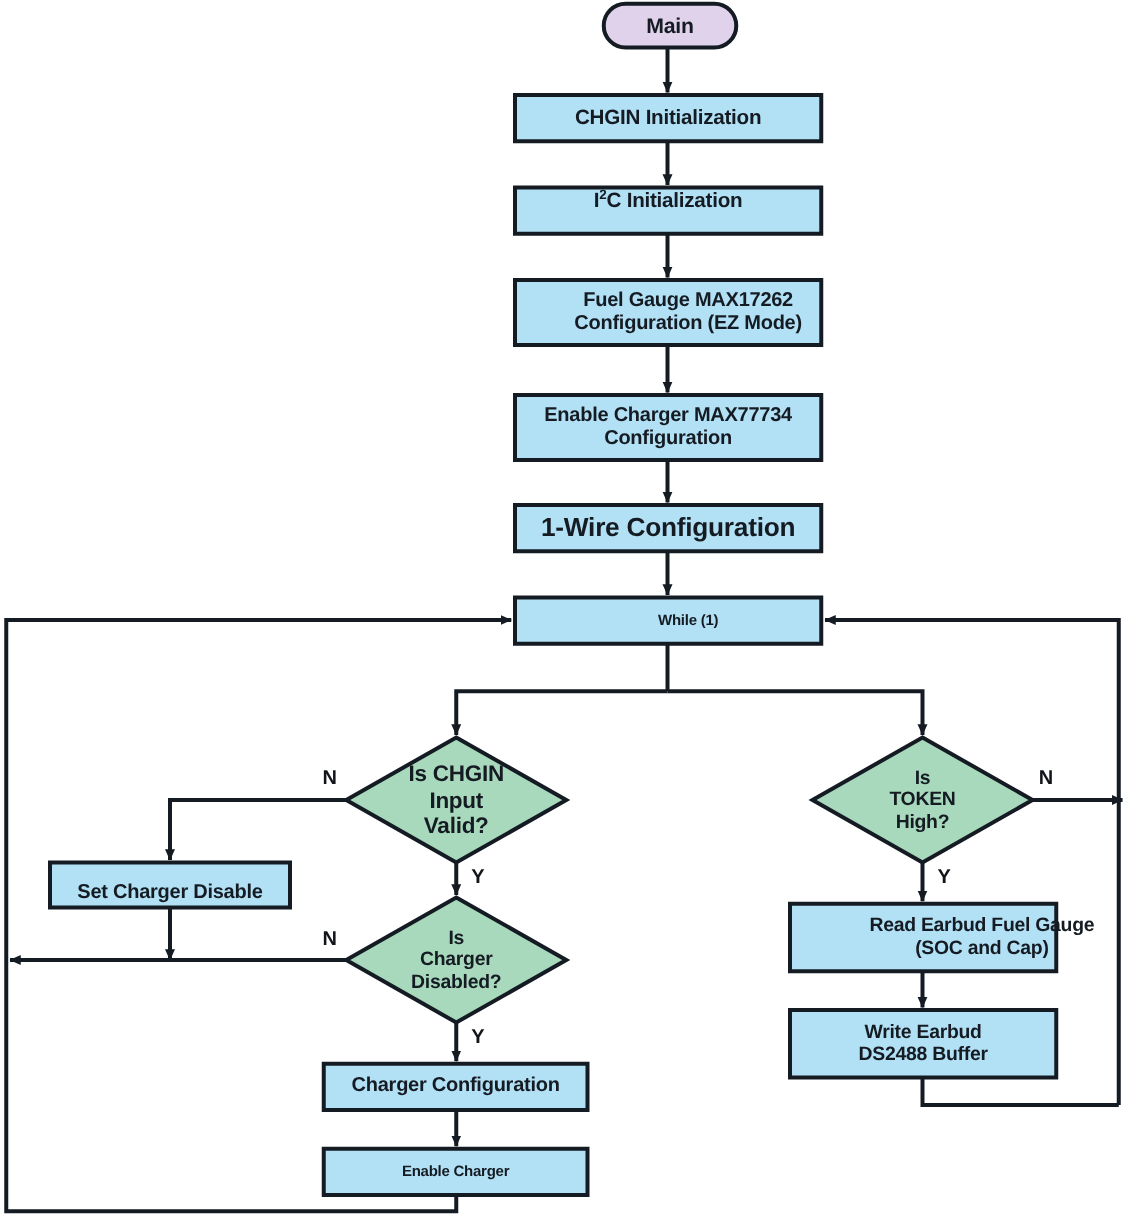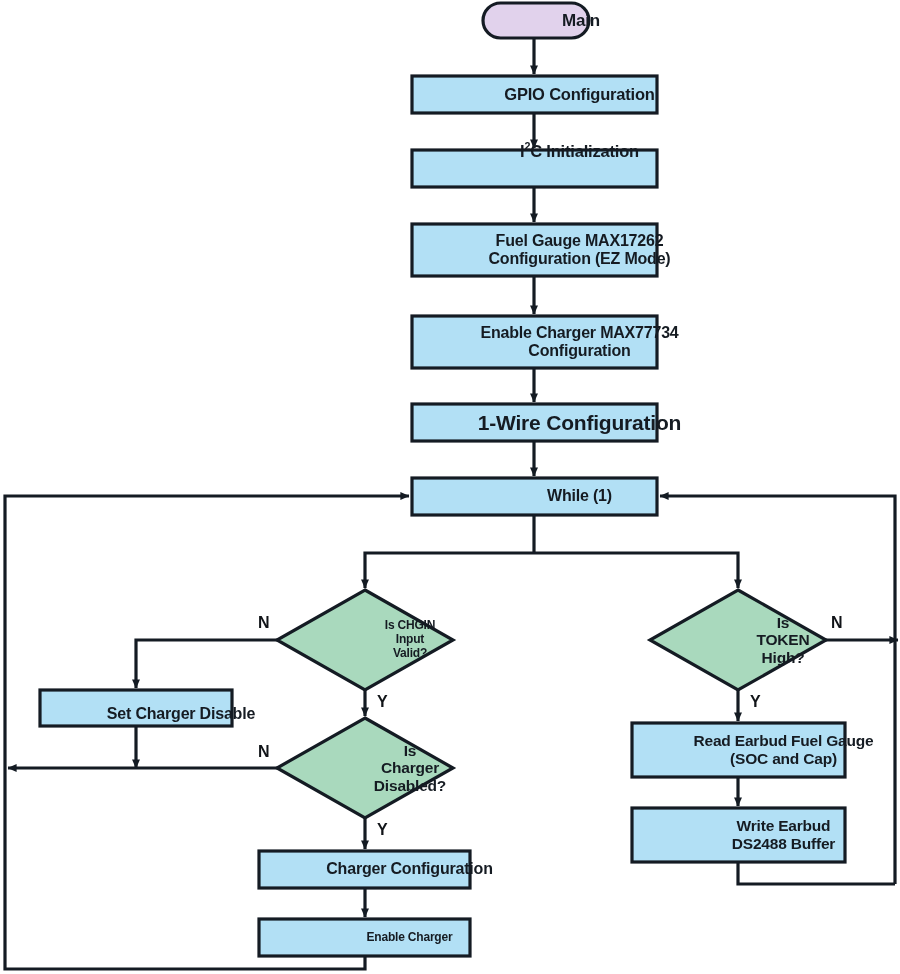--- a/index.html
+++ b/index.html
@@ -15,21 +15,20 @@
   .node-label{
     position:absolute;
     display:flex;align-items:center;justify-content:center;
     text-align:center;
     font-weight:bold;
     color:#151b22;
     letter-spacing:-0.2px;
     line-height:1.14;
     pointer-events:none;
     white-space:pre-line;
-    margin-left:45px;
   }
   .edge-label{
     position:absolute;
     font-weight:bold;
     font-size:16px;
     color:#111418;
     line-height:1;
   }
   sup{font-size:0.65em;vertical-align:super;font-weight:bold;}
 </style>
@@ -99,55 +98,55 @@
       <line x1="826" y1="640" x2="898" y2="640" marker-end="url(#arrow)"></line>
 
       <polyline points="738,862 738,884 895,884"></polyline>
 
       <polyline points="895,884 895,496 660,496" marker-end="url(#arrow)"></polyline>
     </g>
   </svg>
 
   <div class="node-label" style="left:483px;top:3px;width:106px;height:35px;font-size:17px;">Main</div>
 
-  <div class="node-label" style="left:412px;top:76px;width:245px;height:37px;font-size:16.5px;">GPIO Configuration</div>
+  <div class="node-label" style="left:412px;top:76px;width:245px;height:37px;font-size:16.5px;">CHGIN Initialization</div>
 
-  <div class="node-label" style="left:412px;top:132px;width:245px;height:37px;font-size:16.5px;">
+  <div class="node-label" style="left:412px;top:142px;width:245px;height:37px;font-size:16.5px;">
     <span><span>I</span><sup>2</sup><span>C Initialization</span></span>
   </div>
 
-  <div class="node-label" style="left:412px;top:224px;width:245px;height:52px;font-size:16px;">Fuel Gauge MAX17262
+  <div class="node-label" style="left:412px;top:224px;width:245px;height:52px;font-size:16px;padding-left:16px;">Fuel Gauge MAX17262
 Configuration (EZ Mode)</div>
 
   <div class="node-label" style="left:412px;top:316px;width:245px;height:52px;font-size:16px;">Enable Charger MAX77734
 Configuration</div>
 
   <div class="node-label" style="left:412px;top:404px;width:245px;height:37px;font-size:21px;">1-Wire Configuration</div>
 
-  <div class="node-label" style="left:412px;top:478px;width:245px;height:37px;font-size:16px;">While (1)</div>
+  <div class="node-label" style="left:412px;top:478px;width:245px;height:37px;font-size:12px;padding-left:16px;">While (1)</div>
 
-  <div class="node-label" style="left:290px;top:595px;width:150px;height:90px;font-size:12px;">Is CHGIN
+  <div class="node-label" style="left:290px;top:595px;width:150px;height:90px;font-size:18px;">Is CHGIN
 Input
 Valid?</div>
 
   <div class="node-label" style="left:40px;top:690px;width:192px;height:48px;font-size:16px;">Set Charger Disable</div>
 
   <div class="node-label" style="left:290px;top:723px;width:150px;height:90px;font-size:15.5px;">Is
 Charger
 Disabled?</div>
 
   <div class="node-label" style="left:259px;top:851px;width:211px;height:37px;font-size:16px;">Charger Configuration</div>
 
   <div class="node-label" style="left:259px;top:919px;width:211px;height:37px;font-size:12px;">Enable Charger</div>
 
   <div class="node-label" style="left:663px;top:595px;width:150px;height:90px;font-size:15.5px;">Is
 TOKEN
 High?</div>
 
-  <div class="node-label" style="left:632px;top:723px;width:213px;height:54px;font-size:15.5px;">Read Earbud Fuel Gauge
+  <div class="node-label" style="left:632px;top:723px;width:213px;height:54px;font-size:15.5px;padding-left:47px;">Read Earbud Fuel Gauge
 (SOC and Cap)</div>
 
   <div class="node-label" style="left:632px;top:808px;width:213px;height:54px;font-size:15.5px;">Write Earbud
 DS2488 Buffer</div>
 
   <div class="edge-label" style="left:258px;top:615px;">N</div>
   <div class="edge-label" style="left:377px;top:694px;">Y</div>
   <div class="edge-label" style="left:258px;top:744px;">N</div>
   <div class="edge-label" style="left:377px;top:822px;">Y</div>
   <div class="edge-label" style="left:831px;top:615px;">N</div>

